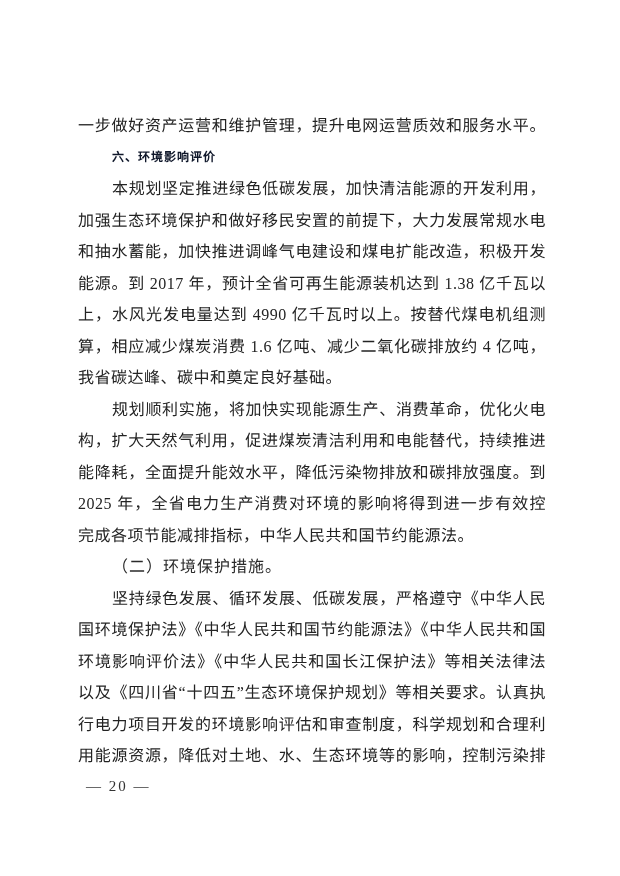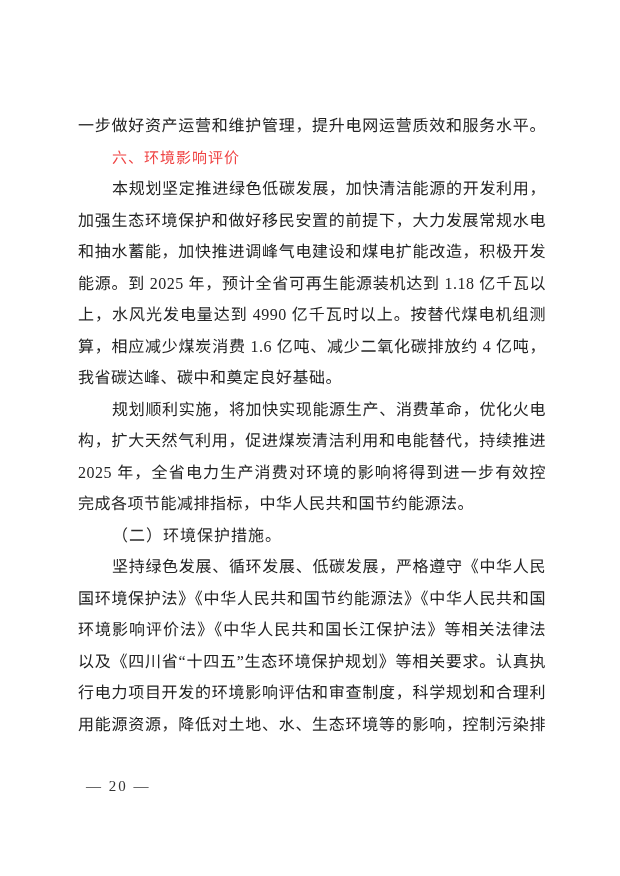--- a/index.html
+++ b/index.html
@@ -34,24 +34,24 @@
   }
   .line.fill {
     text-align: justify;
     text-align-last: justify;
   }
   .line.indent {
     text-indent: 34px;
   }
   .line.heading {
     font-family: "Liberation Sans", "DejaVu Sans", sans-serif;
-    font-weight: 400;
-    font-size: 15px;
+    font-weight: 700;
+    font-size: 12px;
     letter-spacing: 1px;
-    color: #ef4444;
+    color: #0f172a;
   }
   .line.subheading {
     letter-spacing: 1px;
     color: #2a2a2a;
   }
   .footer {
     position: absolute;
     left: 86px;
     top: 756px;
     font-size: 15px;
@@ -63,26 +63,27 @@
 </head>
 <body>
 
 <div class="page" style="background: rgb(255, 255, 255); margin-top: 22px;">
   <div class="content">
       <div class="line body fill">一步做好资产运营和维护管理，提升电网运营质效和服务水平。</div>
       <div class="line heading indent">六、环境影响评价</div>
       <div class="line body indent fill">本规划坚定推进绿色低碳发展，加快清洁能源的开发利用，在</div>
       <div class="line body fill">加强生态环境保护和做好移民安置的前提下，大力发展常规水电</div>
       <div class="line body fill">和抽水蓄能，加快推进调峰气电建设和煤电扩能改造，积极开发新</div>
-      <div class="line body fill">能源。到 2025 年，预计全省可再生能源装机达到 1.18 亿千瓦以</div>
+      <div class="line body fill">能源。到 2017 年，预计全省可再生能源装机达到 1.38 亿千瓦以</div>
       <div class="line body fill">上，水风光发电量达到 4990 亿千瓦时以上。按替代煤电机组测</div>
       <div class="line body fill">算，相应减少煤炭消费 1.6 亿吨、减少二氧化碳排放约 4 亿吨，为</div>
       <div class="line body">我省碳达峰、碳中和奠定良好基础。</div>
       <div class="line body indent fill">规划顺利实施，将加快实现能源生产、消费革命，优化火电结</div>
       <div class="line body fill">构，扩大天然气利用，促进煤炭清洁利用和电能替代，持续推进节</div>
+      <div class="line body fill">能降耗，全面提升能效水平，降低污染物排放和碳排放强度。到</div>
       <div class="line body fill">2025 年，全省电力生产消费对环境的影响将得到进一步有效控制，</div>
       <div class="line body">完成各项节能减排指标，中华人民共和国节约能源法。</div>
       <div class="line subheading indent">（二）环境保护措施。</div>
       <div class="line body indent fill">坚持绿色发展、循环发展、低碳发展，严格遵守《中华人民共和</div>
       <div class="line body fill">国环境保护法》《中华人民共和国节约能源法》《中华人民共和国</div>
       <div class="line body fill">环境影响评价法》《中华人民共和国长江保护法》等相关法律法规</div>
       <div class="line body fill">以及《四川省“十四五”生态环境保护规划》等相关要求。认真执</div>
       <div class="line body fill">行电力项目开发的环境影响评估和审查制度，科学规划和合理利</div>
       <div class="line body fill">用能源资源，降低对土地、水、生态环境等的影响，控制污染排放</div>
     </div>

